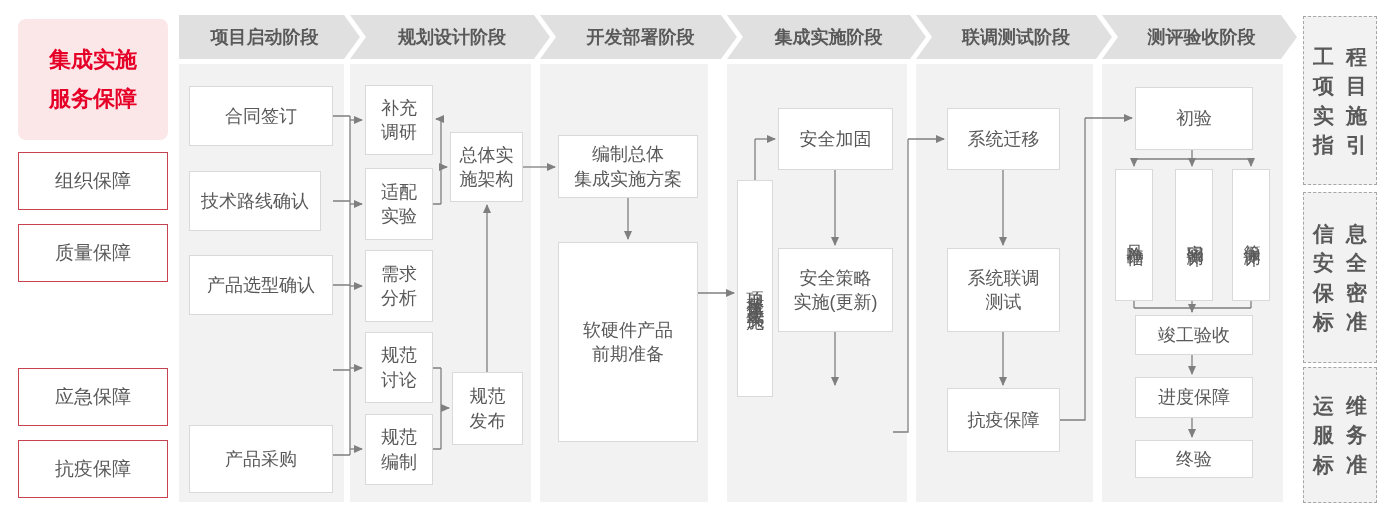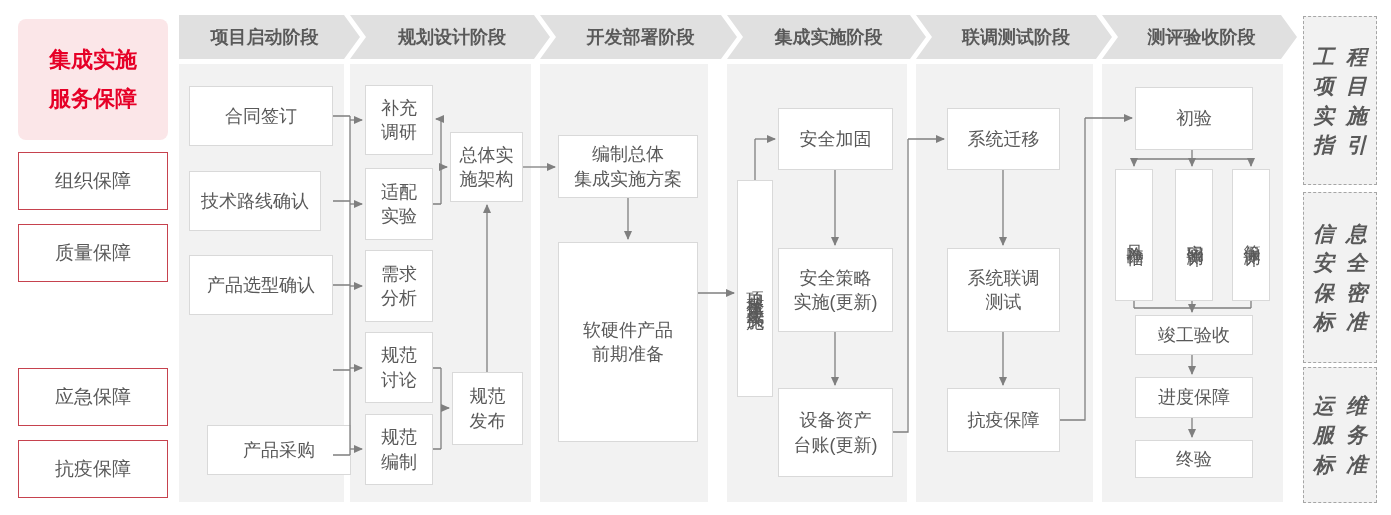--- a/index.html
+++ b/index.html
@@ -37,21 +37,21 @@
     position:absolute;background:#ffffff;border:1.5px solid var(--red-border,#c6424e);
     display:flex;align-items:center;justify-content:center;
     font-size:19px;box-sizing:border-box;
   }
   
   .std{
     position:absolute;background:var(--col-bg,#f2f2f2);border:1px dashed var(--dash-border,#a6a6a6);
     display:flex;align-items:center;justify-content:center;text-align:center;
     font-size:21px;font-weight:bold;line-height:1.4;white-space:pre-line;box-sizing:border-box;
   }
-  .std-text{letter-spacing:12px;margin-right:-12px;font-style:italic;}
+  .std-text{letter-spacing:12px;margin-right:-12px;}
   
   svg.connectors{position:absolute;left:0;top:0;pointer-events:none;}
   .connector{fill:none;stroke:var(--line-gray,#7f7f7f);stroke-width:1.3;}
   #arw path{fill:var(--line-gray,#7f7f7f);}
 </style>
 </head>
 <body>
 
 <div class="canvas">
 
@@ -72,21 +72,21 @@
   <div class="side-title" style="left:18px;top:19px;width:150px;height:121px">集成实施
 服务保障</div>
   <div class="side-item" style="left:18px;top:152px;width:150px;height:58px">组织保障</div>
   <div class="side-item" style="left:18px;top:224px;width:150px;height:58px">质量保障</div>
   <div class="side-item" style="left:18px;top:368px;width:150px;height:58px">应急保障</div>
   <div class="side-item" style="left:18px;top:440px;width:150px;height:58px">抗疫保障</div>
 
   <div class="box" style="left:189px;top:86px;width:144px;height:60px">合同签订</div>
   <div class="box" style="left:189px;top:171px;width:132px;height:60px">技术路线确认</div>
   <div class="box" style="left:189px;top:255px;width:144px;height:60px">产品选型确认</div>
-  <div class="box" style="left:207px;top:425px;width:144px;height:50px">产品采购</div>
+  <div class="box" style="left:189px;top:425px;width:144px;height:68px">产品采购</div>
 
   <div class="box" style="left:365px;top:85px;width:68px;height:70px">补充
 调研</div>
   <div class="box" style="left:365px;top:168px;width:68px;height:72px">适配
 实验</div>
   <div class="box" style="left:365px;top:250px;width:68px;height:72px">需求
 分析</div>
   <div class="box" style="left:365px;top:332px;width:68px;height:71px">规范
 讨论</div>
   <div class="box" style="left:365px;top:414px;width:68px;height:71px">规范
@@ -98,22 +98,20 @@
 
   <div class="box" style="left:558px;top:135px;width:140px;height:63px">编制总体
 集成实施方案</div>
   <div class="box" style="left:558px;top:242px;width:140px;height:200px">软硬件产品
 前期准备</div>
 
   <div class="box vbox" style="left:737px;top:180px;width:36px;height:217px">项目整体集成实施</div>
   <div class="box" style="left:778px;top:108px;width:115px;height:62px">安全加固</div>
   <div class="box" style="left:778px;top:248px;width:115px;height:84px">安全策略
 实施(更新)</div>
-  <div class="box" style="left:778px;top:388px;width:115px;height:89px">设备资产
-台账(更新)</div>
 
   <div class="box" style="left:947px;top:108px;width:113px;height:62px">系统迁移</div>
   <div class="box" style="left:947px;top:248px;width:113px;height:84px">系统联调
 测试</div>
   <div class="box" style="left:947px;top:388px;width:113px;height:64px">抗疫保障</div>
 
   <div class="box" style="left:1135px;top:87px;width:118px;height:63px">初验</div>
   <div class="box vbox v17" style="left:1115px;top:169px;width:38px;height:132px">风险评估</div>
   <div class="box vbox v17" style="left:1175px;top:169px;width:38px;height:132px">密码测评</div>
   <div class="box vbox v17" style="left:1232px;top:169px;width:38px;height:132px">等保测评</div>

